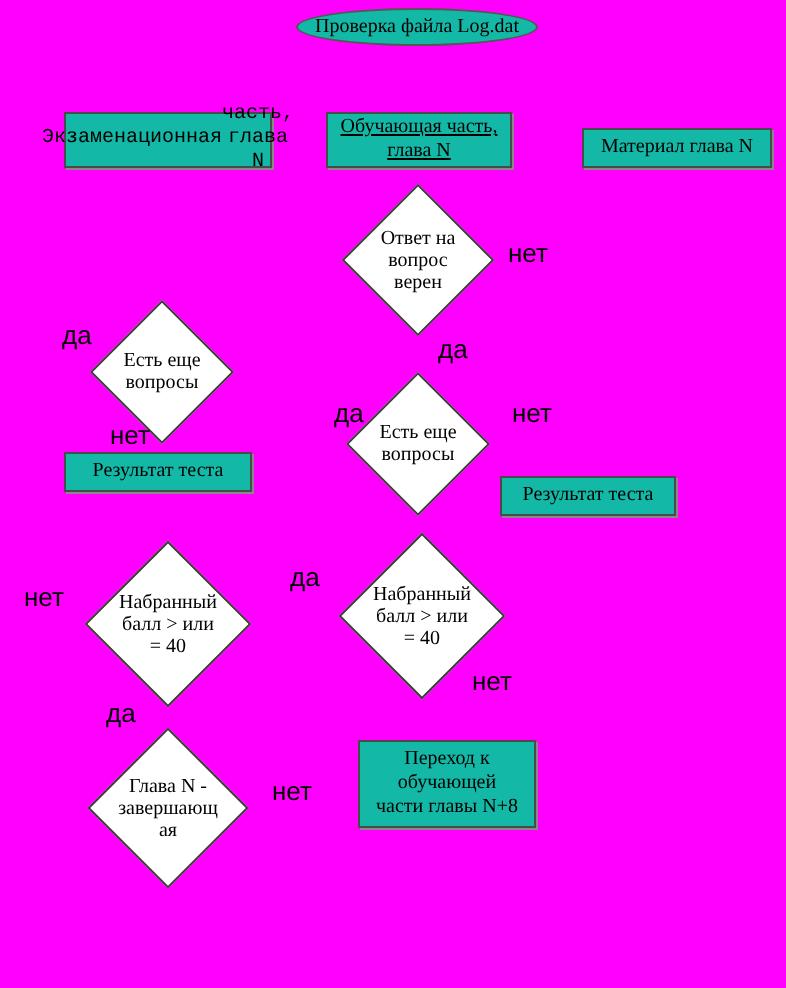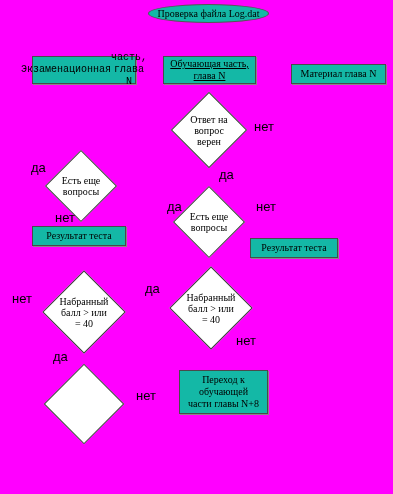--- a/index.html
+++ b/index.html
@@ -159,20 +159,25 @@
     <div class="dlabel">
       <div>Набранный</div>
       <div>балл &gt; или</div>
       <div>= 40</div>
     </div>
   </div>
   <div class="edge-label" style="left:236px; top:337px;">нет</div>
 
   <div class="node diamond" style="left:40px; top:365px; width:88px; height:78px;">
     <div class="dbox" style="width:55px; height:55px;"></div>
+    <div class="dlabel">
+      <div>Глава N -</div>
+      <div>завершающ</div>
+      <div>ая</div>
+    </div>
   </div>
   <div class="edge-label" style="left:136px; top:392px;">нет</div>
 
   <div class="node rect" style="left:155px; top:370px; width:89px; height:44px; flex-direction:column;margin-left:24px;">
     <span>Переход к</span>
     <span>обучающей</span>
     <span>части главы N+8</span>
   </div>
 
 

